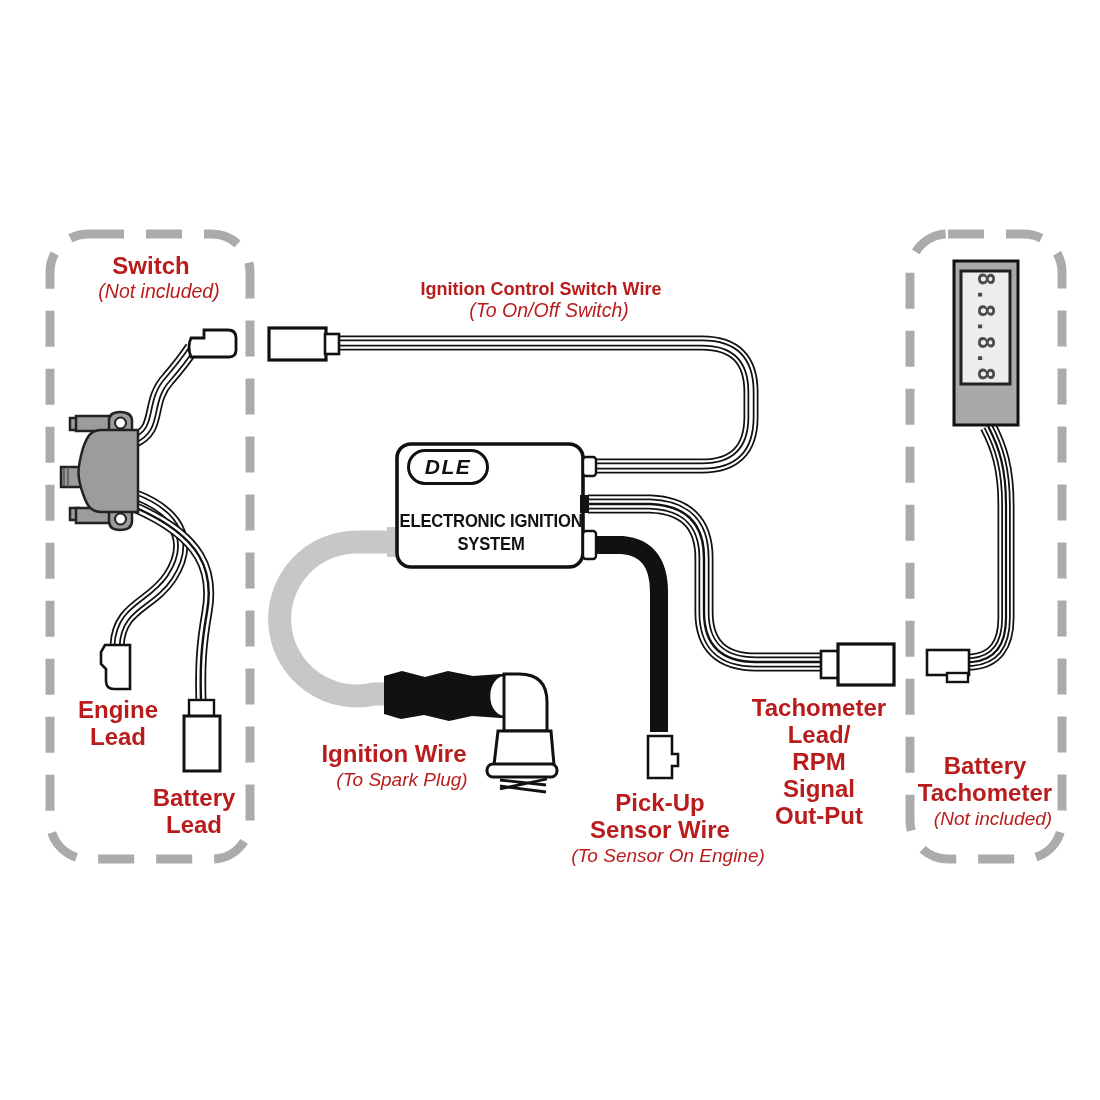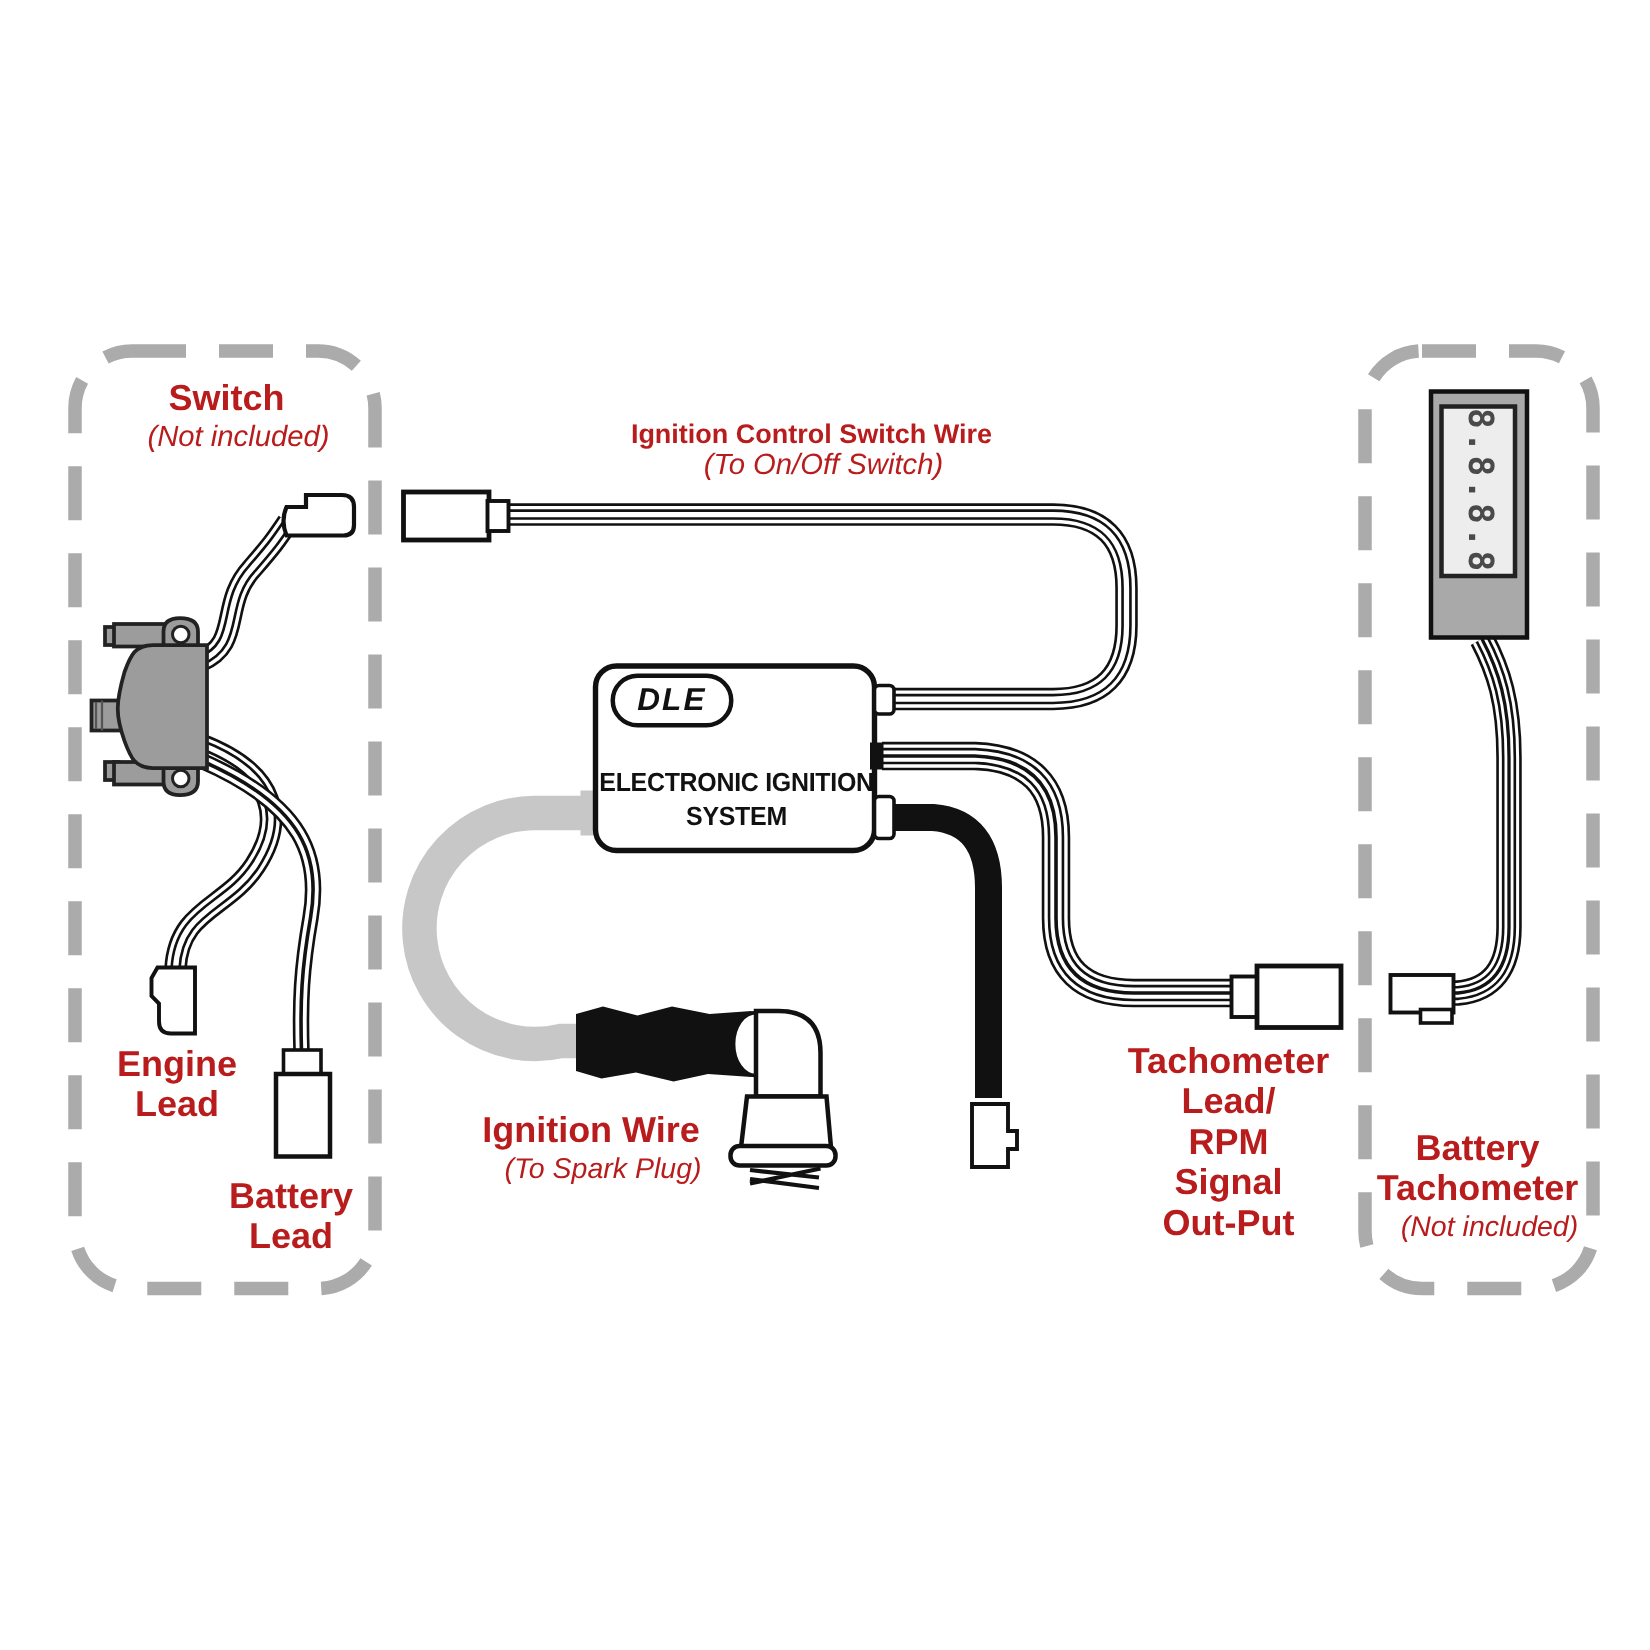--- a/index.html
+++ b/index.html
@@ -180,20 +180,25 @@
   <div class="lbl tight" style="left:194px;top:784px;">
     <div class="t">Battery</div>
     <div class="t">Lead</div>
   </div>
 
   <div class="lbl" style="left:394px;top:741px;">
     <div class="t">Ignition Wire</div>
     <div class="sub" style="font-size:19px;">(To Spark Plug)</div>
   </div>
 
+  <div class="lbl tight" style="left:660px;top:789px;">
+    <div class="t">Pick-Up</div>
+    <div class="t">Sensor Wire</div>
+    <div class="sub" style="font-size:19px;">(To Sensor On Engine)</div>
+  </div>
 
   <div class="lbl" style="left:819px;top:694px;line-height:27px;">
     <div class="t">Tachometer</div>
     <div class="t">Lead/</div>
     <div class="t">RPM</div>
     <div class="t">Signal</div>
     <div class="t">Out-Put</div>
   </div>
 
   <div class="lbl tight" style="left:985px;top:752px;">

